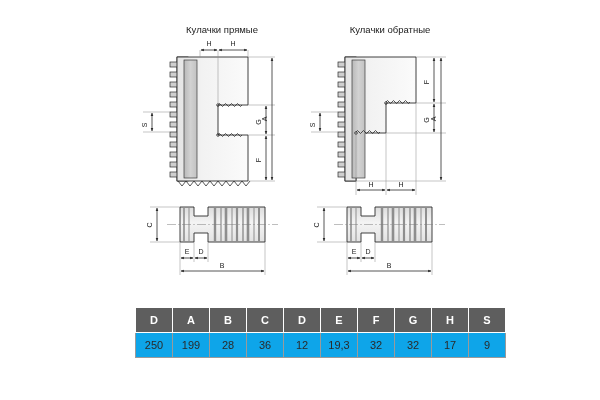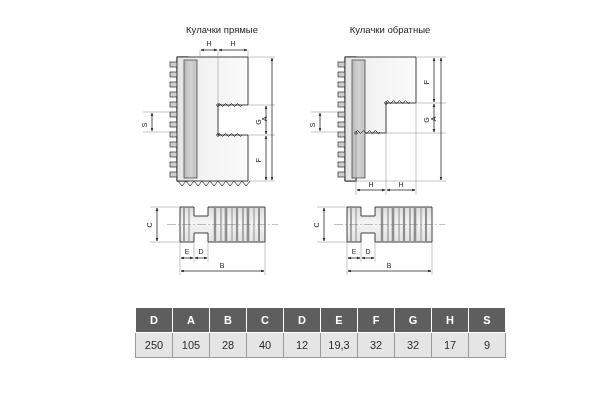--- a/index.html
+++ b/index.html
@@ -31,21 +31,21 @@
     width:34px;height:22px;
     text-align:center;vertical-align:middle;
     font-size:11px;
     border:1px solid #ffffff;
   }
   .tbl thead td{
     background:#5e5e5e;color:#ffffff;font-weight:bold;
     border:1px solid #ffffff;
   }
   .tbl tbody td{
-    background:#e5e5e5;color:#2a2a2a;
+    background:#0ea5e9;color:#2a2a2a;
     border:1px solid #9a9a9a;
   }
 </style>
 </head>
 <body>
 
 <svg id="sheet" viewBox="0 0 600 400">
   <defs>
     <linearGradient id="gBody" x1="0" y1="0" x2="1" y2="0">
       <stop offset="0" stop-color="#e4e4e4"></stop>
@@ -294,23 +294,23 @@
       <td>E</td>
       <td>F</td>
       <td>G</td>
       <td>H</td>
       <td>S</td>
     </tr>
   </thead>
   <tbody>
     <tr>
       <td>250</td>
-      <td>105</td>
+      <td>199</td>
       <td>28</td>
-      <td>40</td>
+      <td>36</td>
       <td>12</td>
       <td>19,3</td>
       <td>32</td>
       <td>32</td>
       <td>17</td>
       <td>9</td>
     </tr>
   </tbody>
 </table>
 

